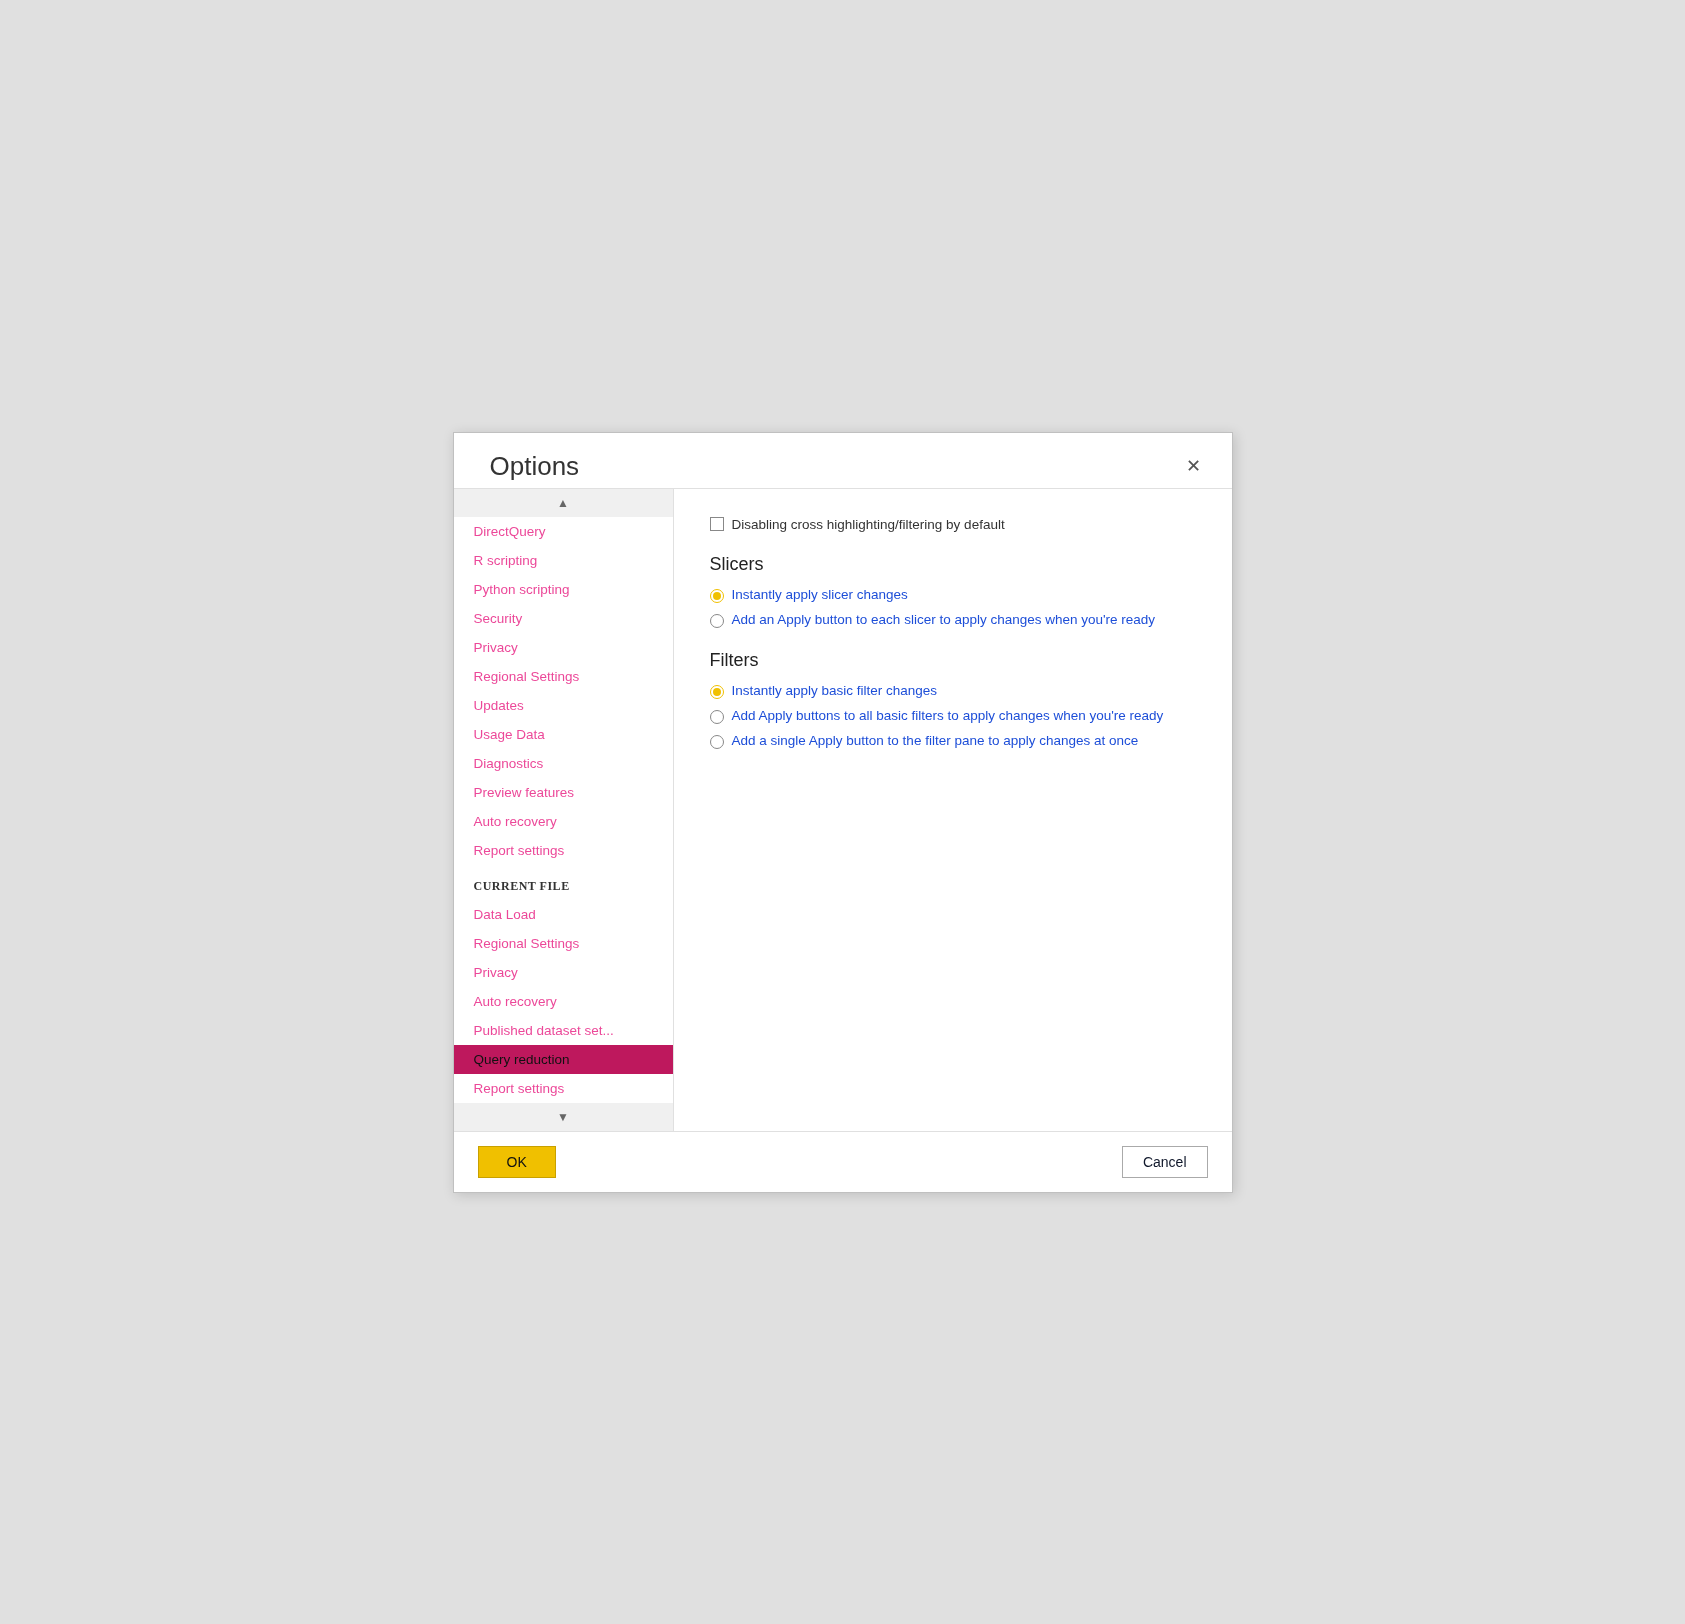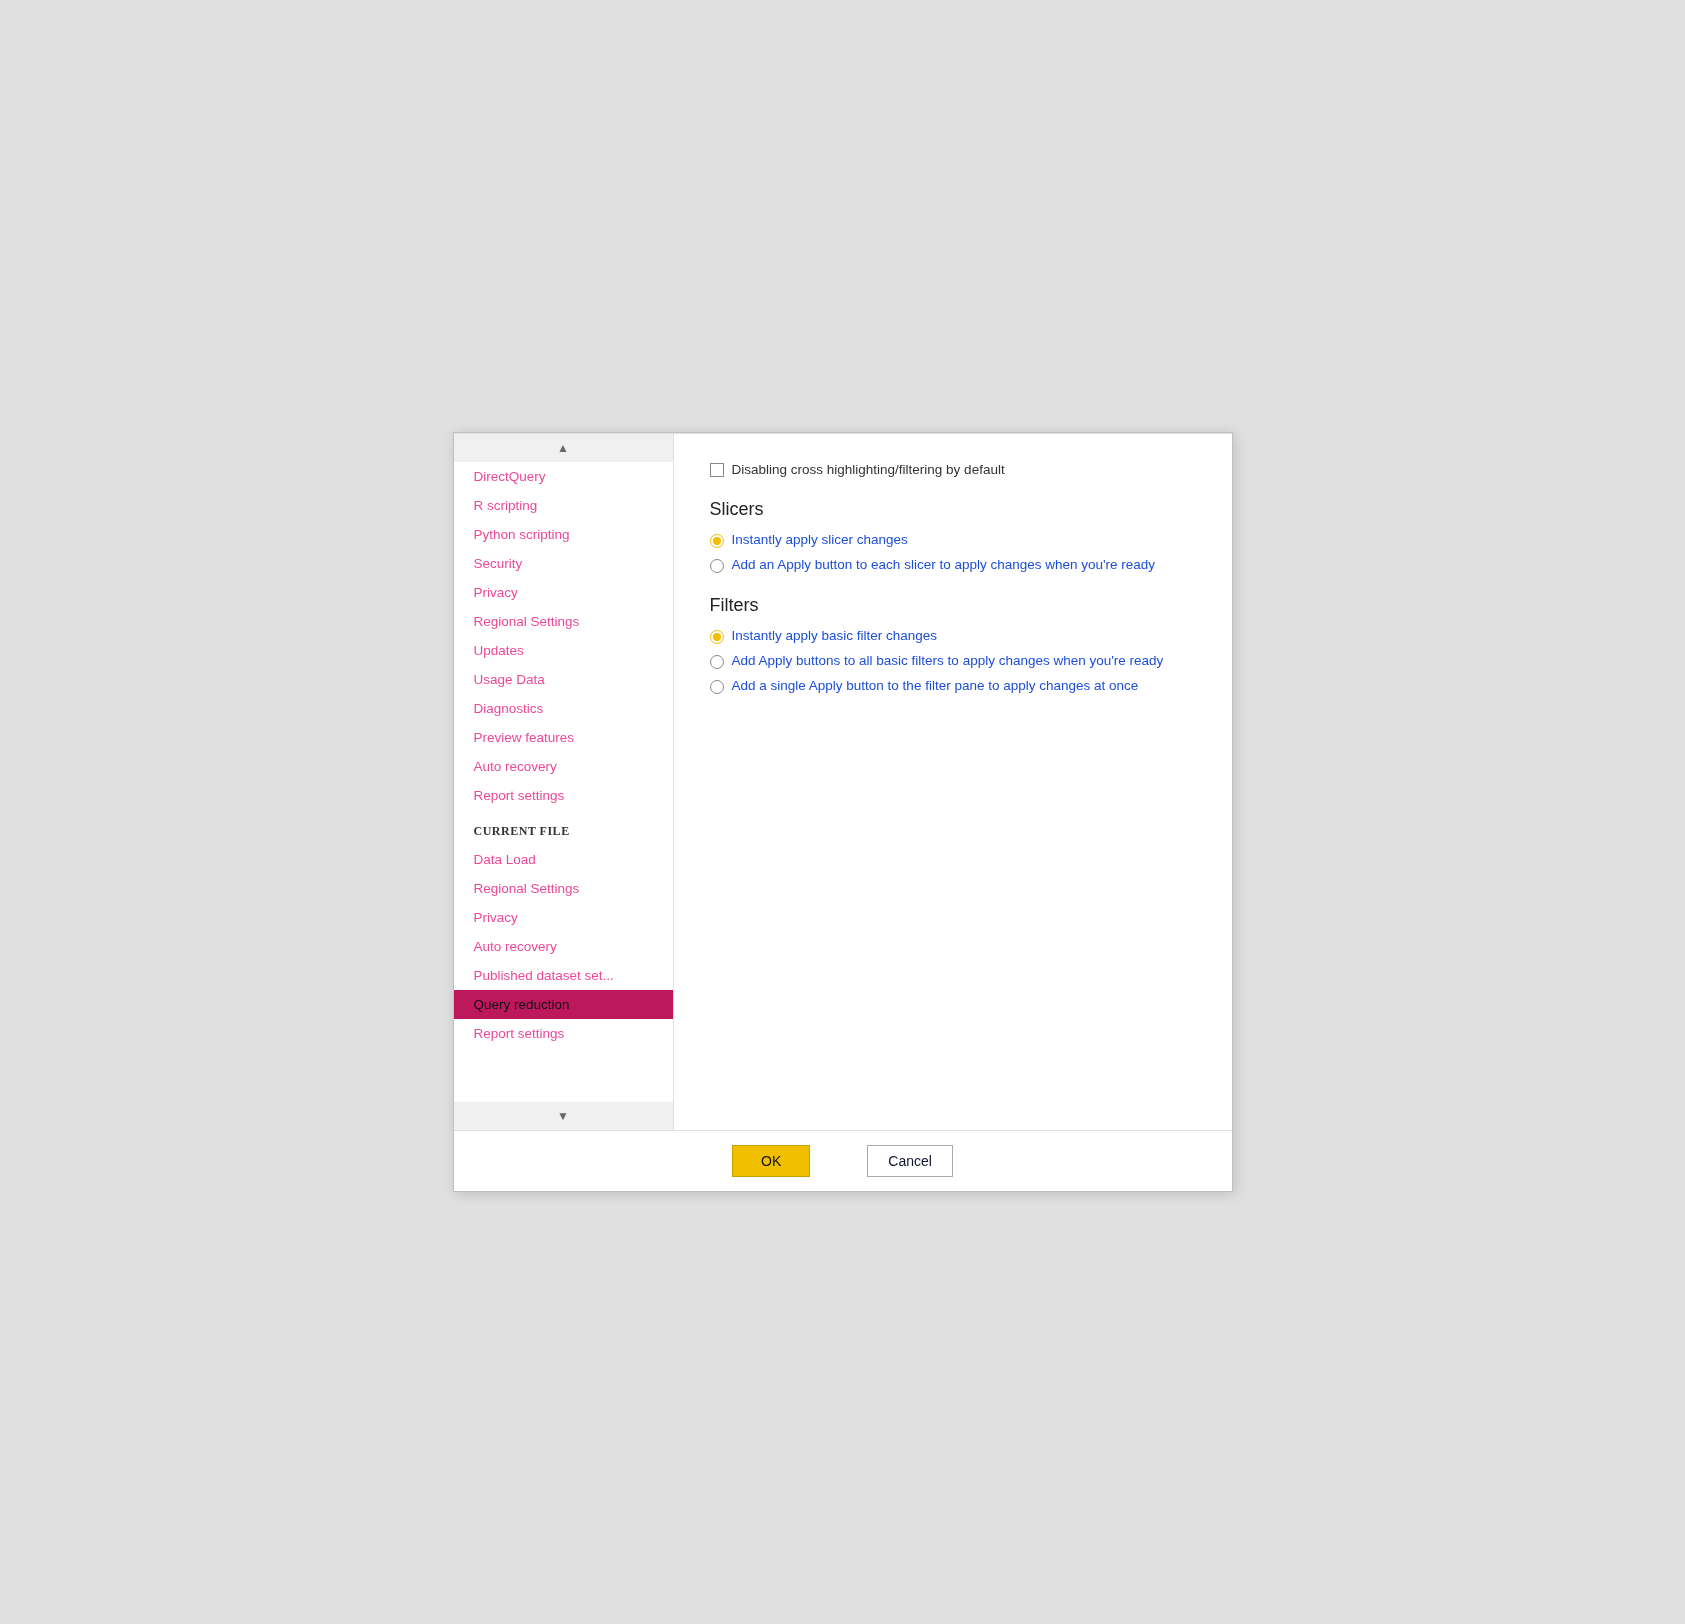--- a/index.html
+++ b/index.html
@@ -145,21 +145,21 @@
       width: 14px;
       height: 14px;
     }
     .radio-label {
       font-size: 13.5px;
       color: #1d4ed8;
     }
     .dialog-footer {
       padding: 14px 24px;
       display: flex;
-      justify-content: center;
+      justify-content: space-between;
       gap: 10px;
       border-top: 1px solid #e0e0e0;
     }
     .btn-ok {
       background: #f0c000;
       border: 1px solid #c8a000;
       color: #111;
       padding: 7px 28px;
       font-size: 14px;
       cursor: pointer;
@@ -221,20 +221,24 @@
       position: absolute;
       top: -1px;
       left: 1px;
       color: #333;
     }
   </style>
 </head>
 <body>
 
 <div class="dialog">
+  <div class="dialog-header">
+    <span class="dialog-title">Options</span>
+    <button class="close-btn">✕</button>
+  </div>
 
   <div class="dialog-body">
 
     <div class="sidebar">
       <button class="scroll-btn">▲</button>
       <div class="sidebar-scroll">
 
         <div id="global-nav">
             <div class="nav-item">DirectQuery</div>
             <div class="nav-item">R scripting</div>

